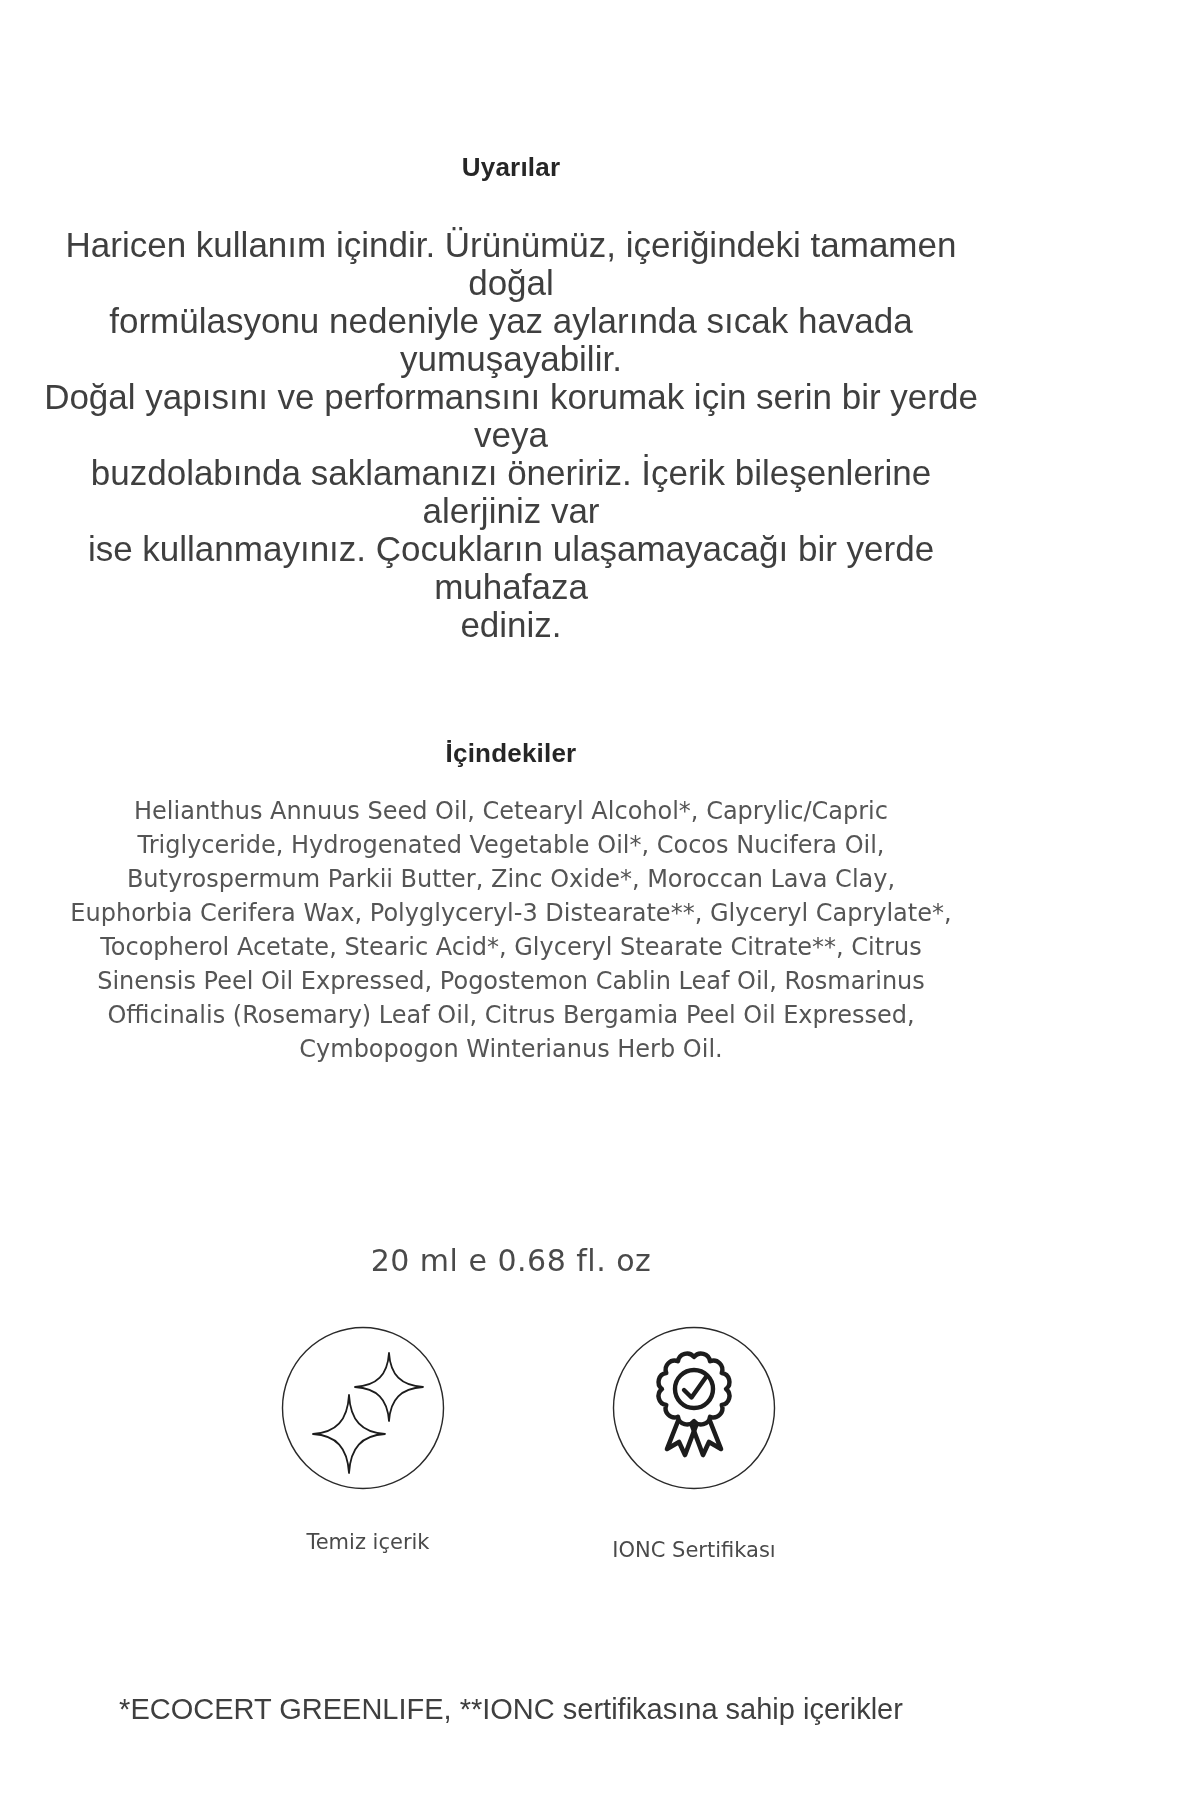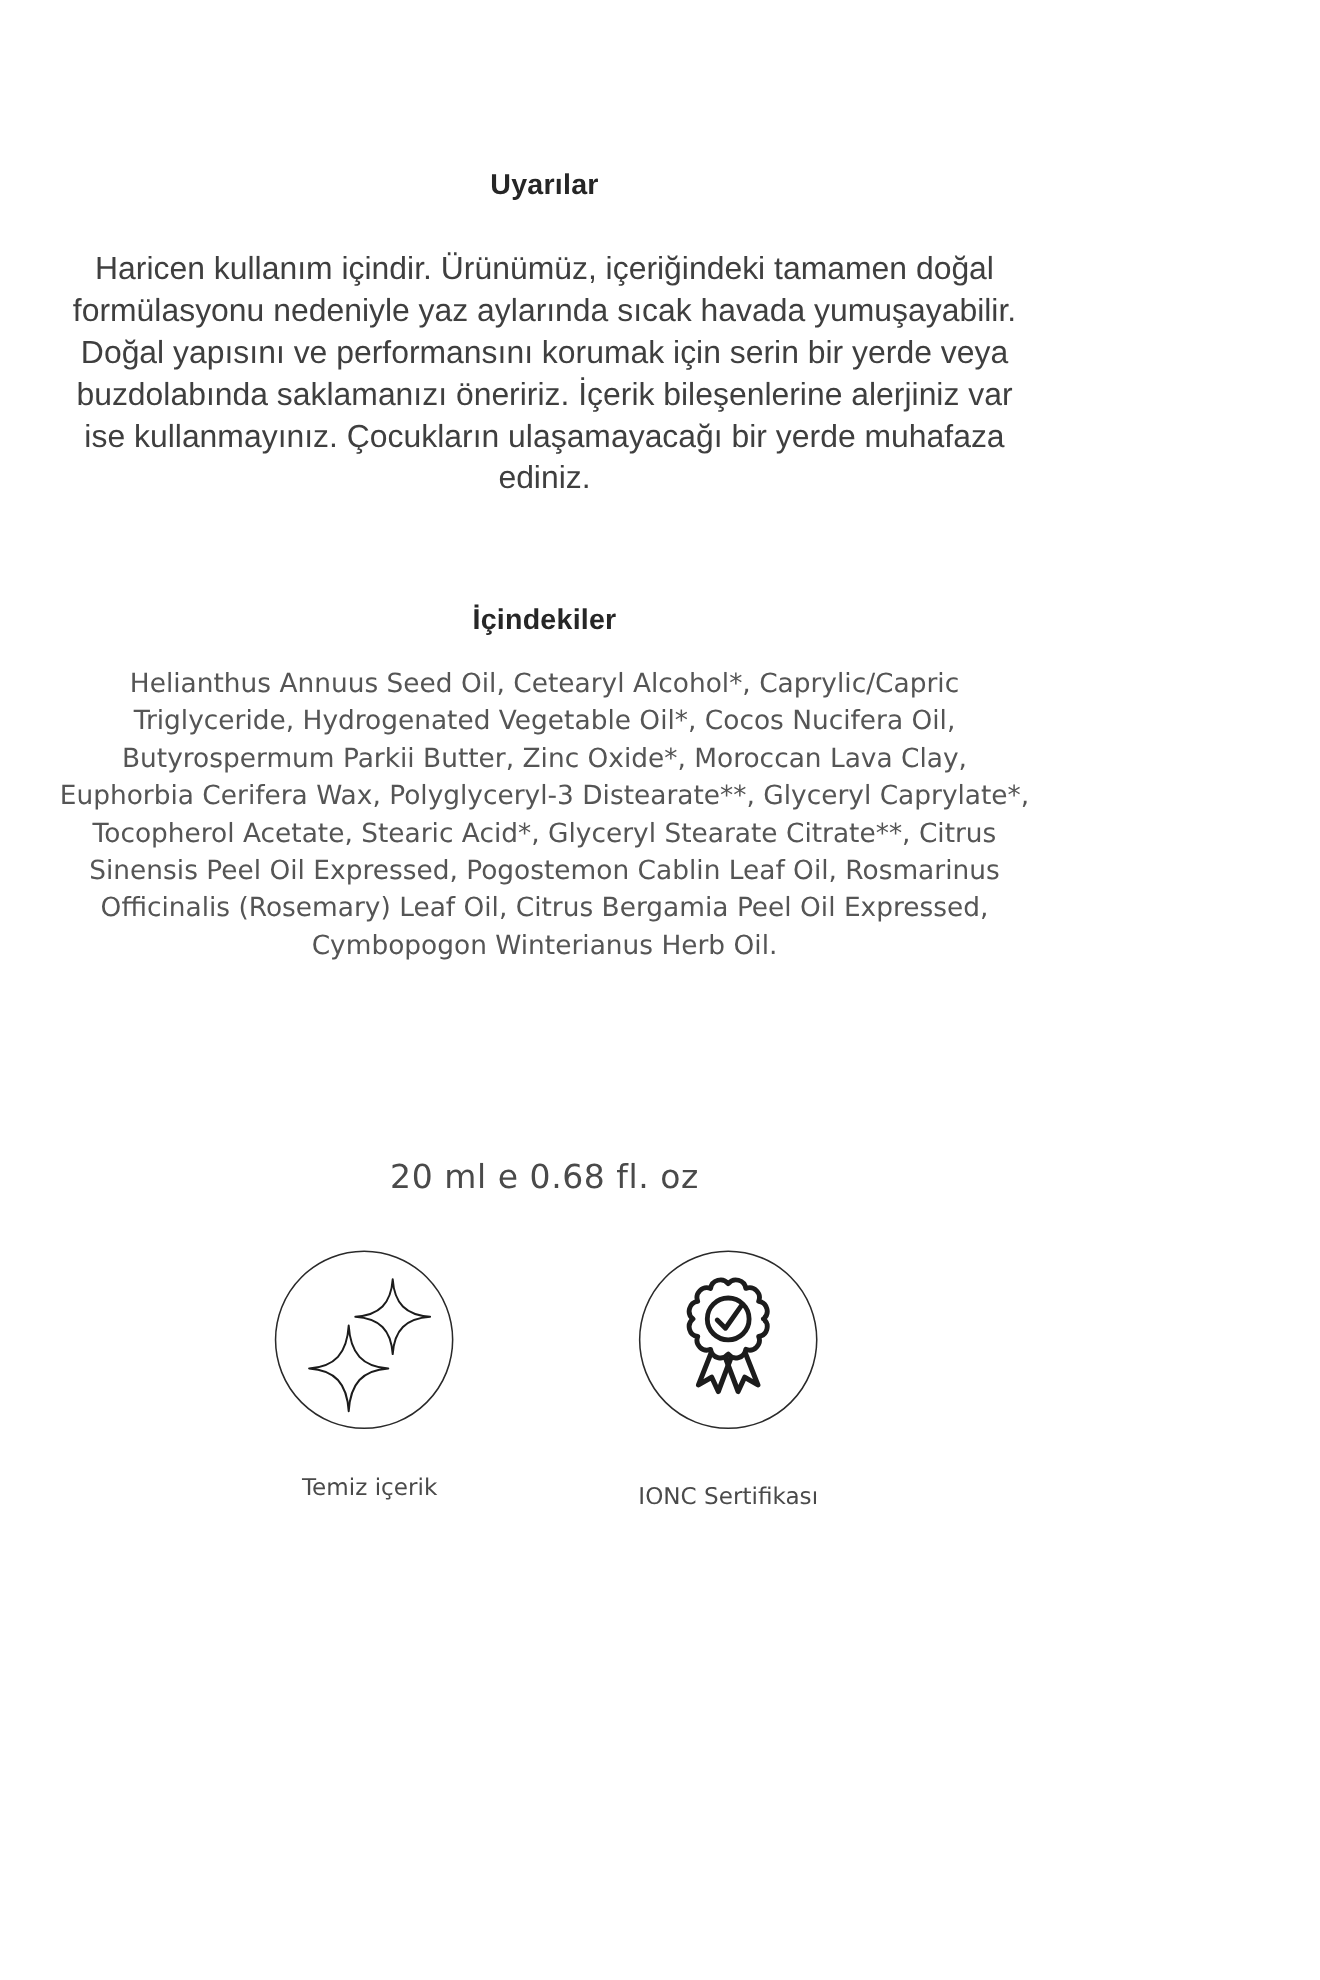--- a/index.html
+++ b/index.html
@@ -8,34 +8,35 @@
     background:#ffffff;
     font-family:"Liberation Sans", sans-serif;
     -webkit-font-smoothing:antialiased;
   }
   .page{
     width:990px;height:1800px;
     padding-top:150px;
     box-sizing:border-box;
     text-align:center;
     overflow:hidden;
+    padding-left:32px;
   }
   .pre{white-space:pre-line;}
   .section-title{
     font-size:26px;
     font-weight:bold;
     color:#262626;
     line-height:34px;
     margin:0 auto;
     letter-spacing:.2px;
   }
   .warnings-body{
     margin:42px auto 0;
     max-width:1110px;
-    font-size:29px;
+    font-size:35px;
     line-height:38px;
     color:#3f3f3f;
   }
   .ingredients-title{margin-top:92px;text-align:center;}
   .ingredients-body{
     margin:24px auto 12px;
     max-width:1110px;
     font-family:"DejaVu Sans", sans-serif;
     font-size:24px;
     line-height:34px;
@@ -126,14 +127,15 @@
         <path d="M96,90 L109,123 L97,116 L91,129 L79,97" stroke="#1c1c1c" stroke-width="4.6" stroke-linejoin="round" stroke-linecap="round"></path>
         <path d="M114,63 A9,9 0 0 1 109.7,79 A9,9 0 0 1 98,90.7 A9,9 0 0 1 82,95 A9,9 0 0 1 66,90.7 A9,9 0 0 1 54.3,79 A9,9 0 0 1 50,63 A9,9 0 0 1 54.3,47 A9,9 0 0 1 66,35.3 A9,9 0 0 1 82,31 A9,9 0 0 1 98,35.3 A9,9 0 0 1 109.7,47 A9,9 0 0 1 114,63 Z" fill="#ffffff" stroke="#1c1c1c" stroke-width="4.4" stroke-linejoin="round"></path>
         <circle cx="82" cy="63" r="19" stroke="#1c1c1c" stroke-width="4.4"></circle>
         <path d="M72,64 L79.5,71.5 L94,51" stroke="#1c1c1c" stroke-width="4.4" stroke-linecap="round" stroke-linejoin="round"></path>
       </svg>
       <div class="badge-label pre">IONC Sertifikası</div>
     </div>
 
   </div>
 
+  <div class="footnote">*ECOCERT GREENLIFE, **IONC sertifikasına sahip içerikler</div>
 
 </div>
 
 </body></html>

